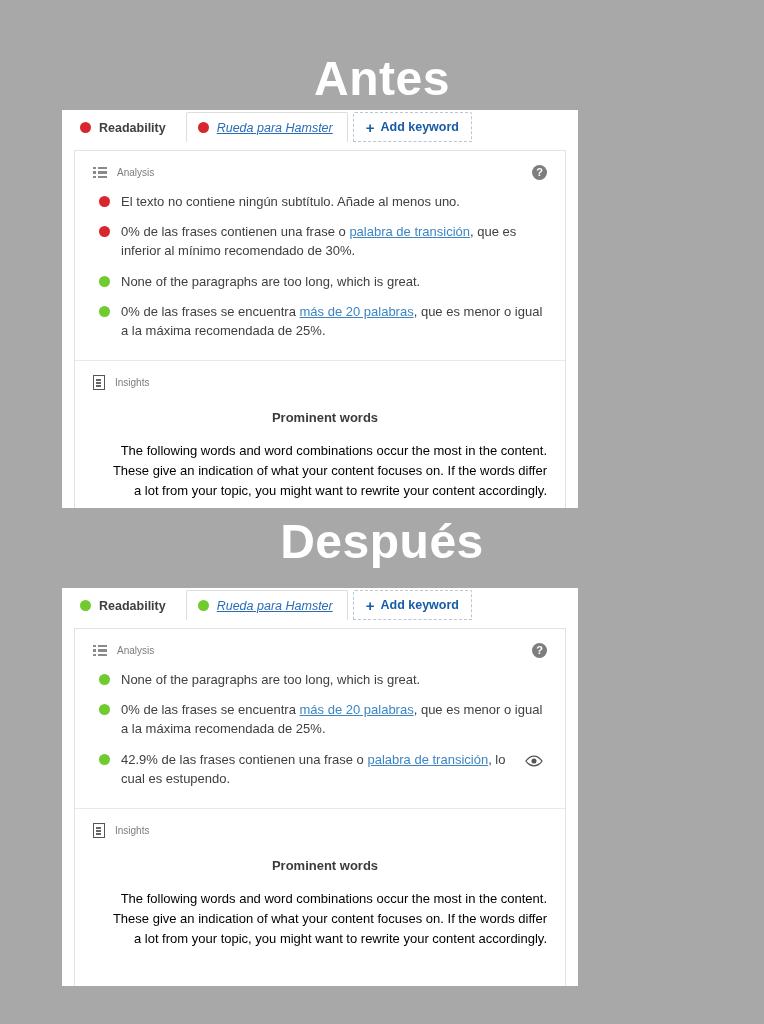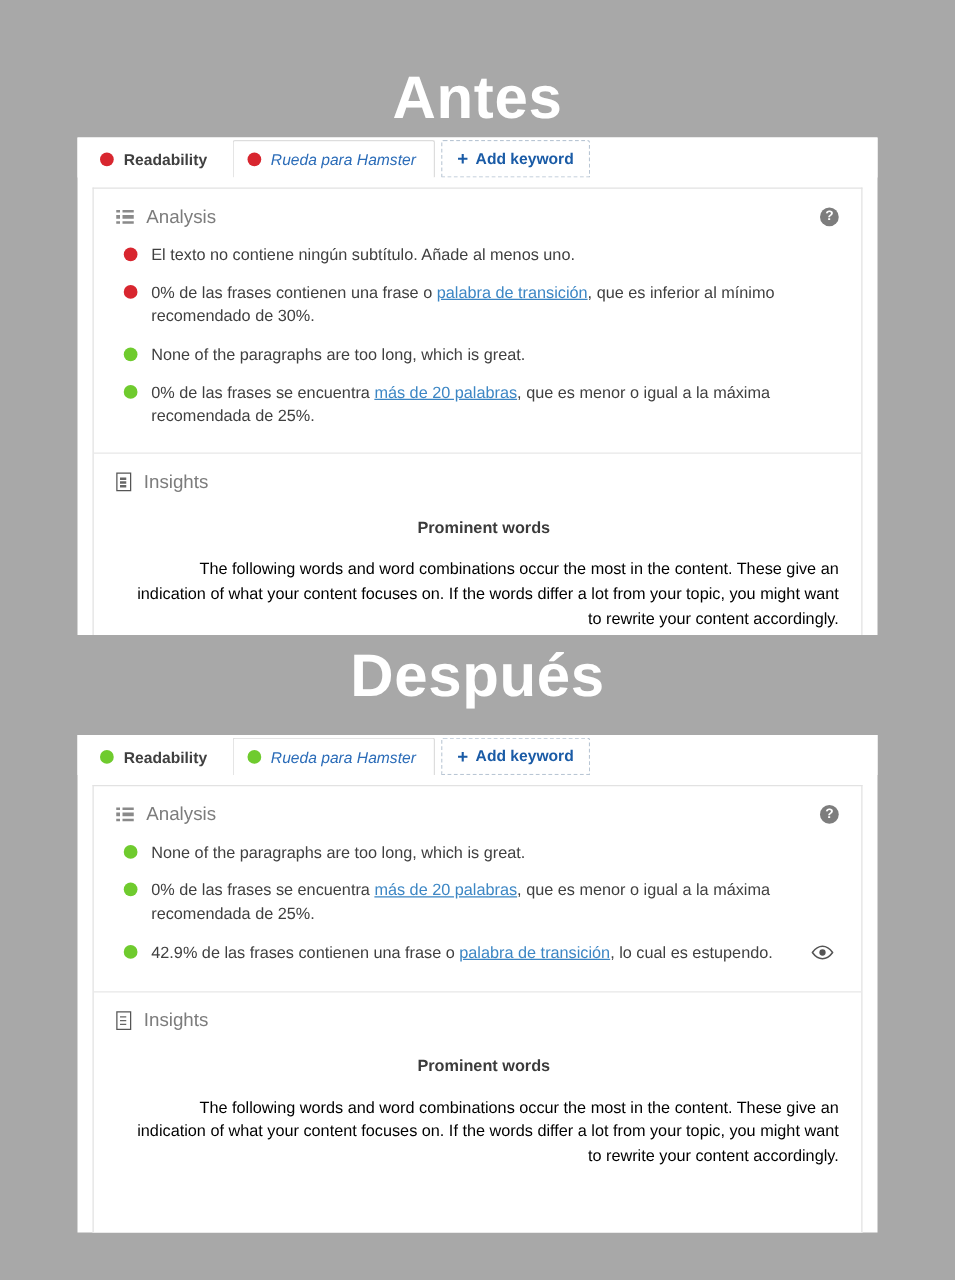--- a/index.html
+++ b/index.html
@@ -30,21 +30,21 @@
     letter-spacing: 0.5px;
     line-height: 1;
   }
   .heading-antes   { top: 55px; }
   .heading-despues { top: 518px; }
 
   
   .panel {
     position: absolute;
     left: 62px;
-    width: 640px;
+    width: 516px;
     background: #ffffff;
   }
   .panel-antes   { top: 110px; height: 398px; }
   .panel-despues { top: 588px; height: 398px; }
 
   
   .tab-strip {
     display: flex;
     align-items: flex-end;
     height: 32px;
@@ -66,20 +66,21 @@
     border-radius: 2px 2px 0 0;
   }
   .tab-active {
     border-color: transparent;
     font-weight: bold;
     color: #404040;
   }
   .tab-keyword-name {
     color: #2b6cb8;
     font-style: italic;
+    text-decoration: underline;
   }
   .tab-add {
     border: 1px dashed #b9c6d4;
     color: #1a5ba6;
     font-weight: bold;
     padding: 0 12px;
   }
 
   .dot {
     width: 11px;
@@ -109,21 +110,21 @@
     overflow: hidden;
   }
 
   
   .section-head {
     display: flex;
     align-items: center;
     padding: 14px 18px 10px 18px;
   }
   .section-title {
-    font-size: 15px;
+    font-size: 10px;
     color: #7c7c7c;
     margin-left: 10px;
   }
   .section-head-spacer { flex: 1; }
 
   
   .list-icon {
     width: 14px; height: 12px;
     position: relative; flex: none;
   }

